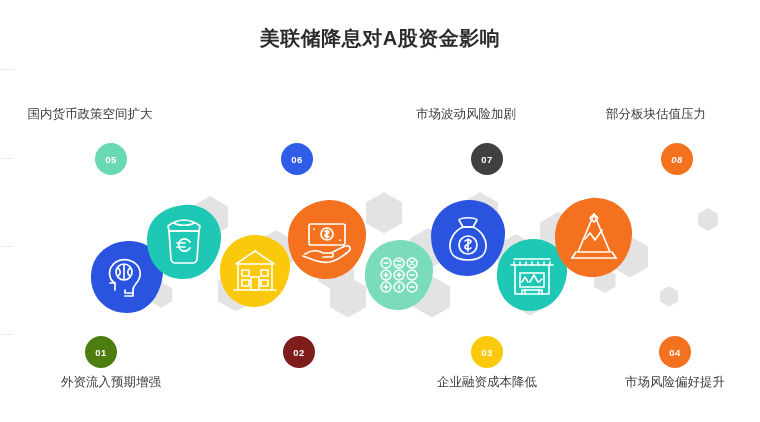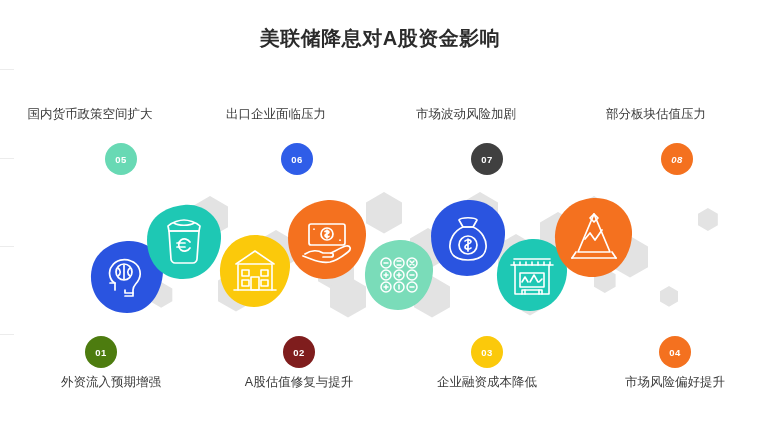--- a/index.html
+++ b/index.html
@@ -279,32 +279,30 @@
           <path d="M33 43 L38 37 L43 44 L50 34"></path>
           <path d="M42 18 L46 22 L42 26 L38 22 Z"></path>
           <path d="M24 56 L20 62 M60 56 L64 62"></path>
         </g>
       </svg>
     </span>
 
   </div>
 
   <div class="item-label label-top" style="left:-10px;">国内货币政策空间扩大</div>
-  <div class="item-label label-top" style="left:176px;">出口企业面临压力</div>
   <div class="item-label label-top" style="left:366px;">市场波动风险加剧</div>
   <div class="item-label label-top" style="left:556px;">部分板块估值压力</div>
 
-  <div class="num-badge badge-top" style="left:105px;  background:#68d9b4;">05</div>
+  <div class="num-badge badge-top" style="left:95px;  background:#68d9b4;">05</div>
   <div class="num-badge badge-top" style="left:281px; background:#2f5de8;">06</div>
   <div class="num-badge badge-top" style="left:471px; background:#404040;">07</div>
   <div class="num-badge badge-top" style="left:661px; background:#f4711f;font-style:italic;">08</div>
 
   <div class="num-badge badge-bot" style="left:85px;  background:#4d7c0f;">01</div>
   <div class="num-badge badge-bot" style="left:283px; background:#7f1d1d;">02</div>
   <div class="num-badge badge-bot" style="left:471px; background:#fbc90b;">03</div>
   <div class="num-badge badge-bot" style="left:659px; background:#f4711f;">04</div>
 
   <div class="item-label label-bot" style="left:11px;">外资流入预期增强</div>
-  <div class="item-label label-bot" style="left:199px;">A股估值修复与提升</div>
   <div class="item-label label-bot" style="left:387px;text-align:center;">企业融资成本降低</div>
   <div class="item-label label-bot" style="left:575px;">市场风险偏好提升</div>
 
 </div>
 
 </body></html>

